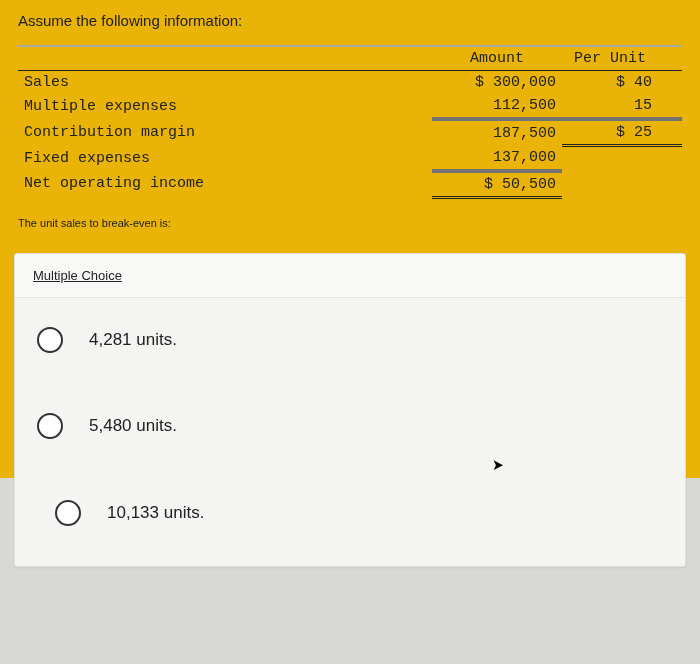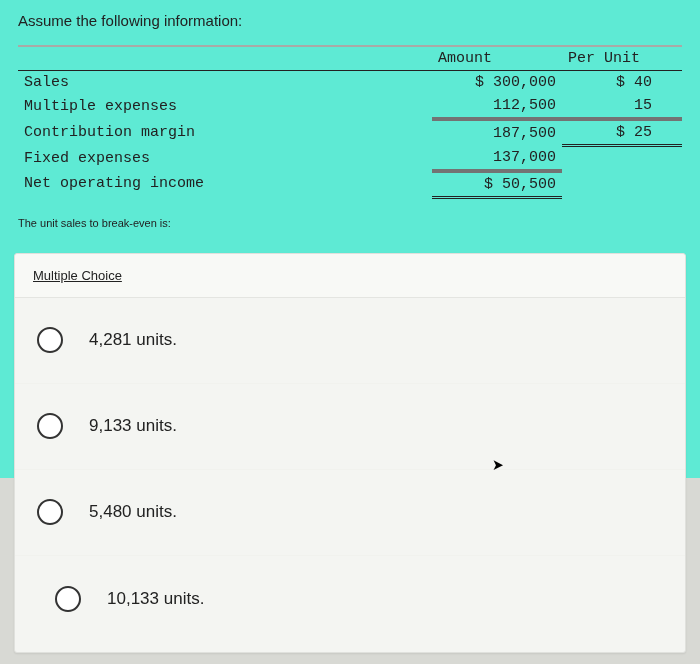--- a/index.html
+++ b/index.html
@@ -7,21 +7,21 @@
     width: 700px;
     height: 664px;
     background: #d8d9d4;
     font-family: Arial, Helvetica, sans-serif;
     color: #222;
     overflow: hidden;
   }
   .page {
     width: 700px;
     height: 478px;
-    background: #5eead4;
+    background: #eab308;
     padding: 12px 0 0 0;
     position: relative;
   }
   .prompt {
     font-size: 15px;
     padding: 0 18px 10px 18px;
     color: #222;
   }
   .table-wrap {
     padding: 6px 18px 4px 18px;
@@ -37,21 +37,21 @@
     padding: 3px 6px;
     text-align: left;
     font-weight: normal;
   }
   .ftable th {
     border-top: 2px solid #a9aaa6;
     border-bottom: 1px solid #222;
   }
   .ftable td.amt, .ftable th.amt { text-align: right; width: 130px; }
   .ftable td.pu, .ftable th.pu { text-align: right; width: 120px; padding-right: 30px;}
-  .ftable th.amt, .ftable th.pu { text-align: left; margin-top: 44px; }
+  .ftable th.amt, .ftable th.pu { text-align: center; margin-top: 44px; }
   .underline-single { border-bottom: 4px solid #737373; }
   .underline-double { border-bottom: 3px double #222; }
   .question {
     font-size: 11px;
     padding: 14px 18px 8px 18px;
   }
   .mc-container {
     margin: 16px 14px 0 14px;
     background: #f4f5f2;
     border-radius: 3px;
@@ -149,24 +149,20 @@
 
   <div class="mc-container">
     <div class="mc-header">Multiple Choice</div>
 
     <div class="option-row">
       <div class="radio"></div>
       <div class="option-label">4,281 units.</div>
     </div>
     <div class="option-row">
       <div class="radio"></div>
-      <div class="option-label">9,133 units.</div>
-    </div>
-    <div class="option-row">
-      <div class="radio"></div>
       <div class="option-label">5,480 units.</div>
     </div>
     <div class="option-row">
       <div class="radio"></div>
       <div class="option-label">10,133 units.</div>
     </div>
   </div>
 
   <div class="cursor">➤</div>
 </div>

